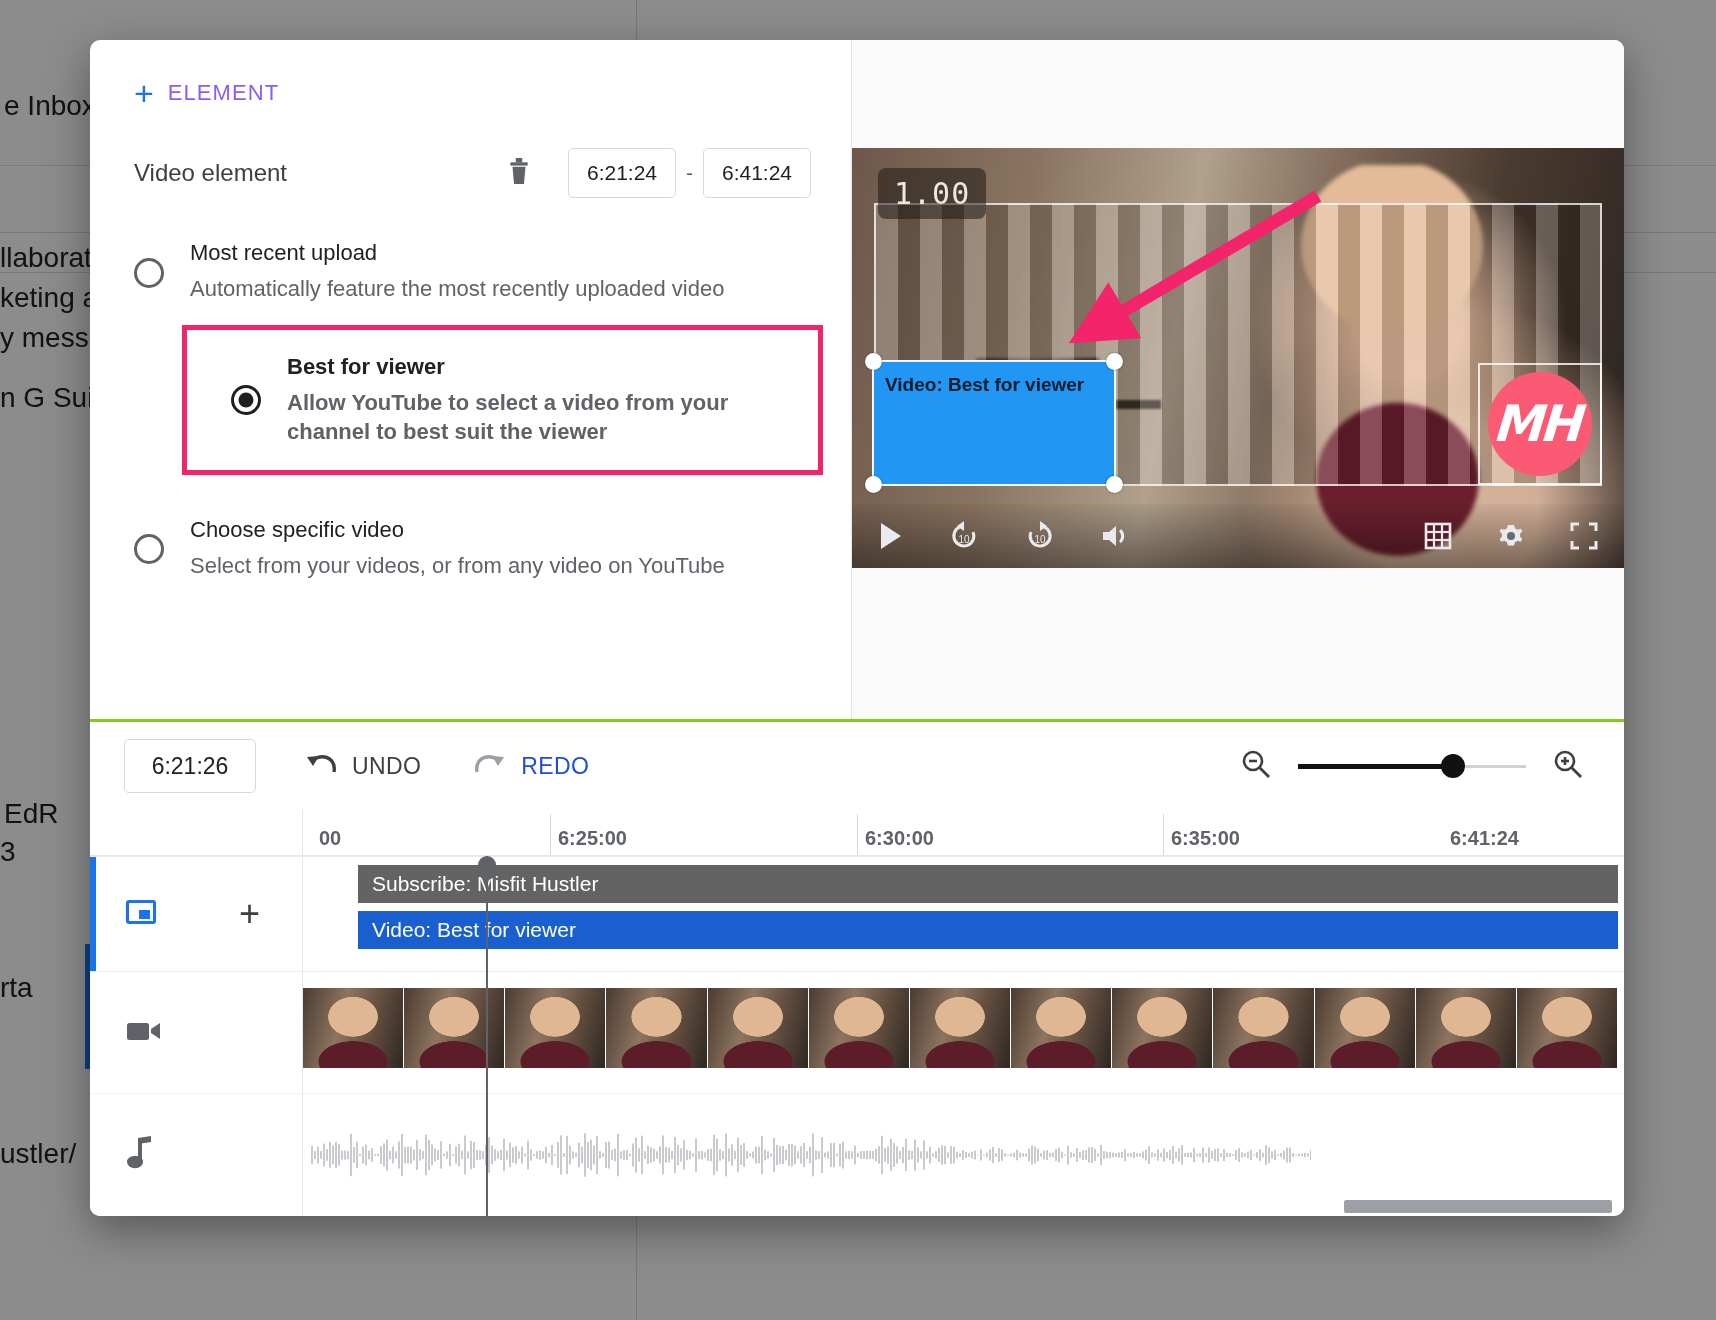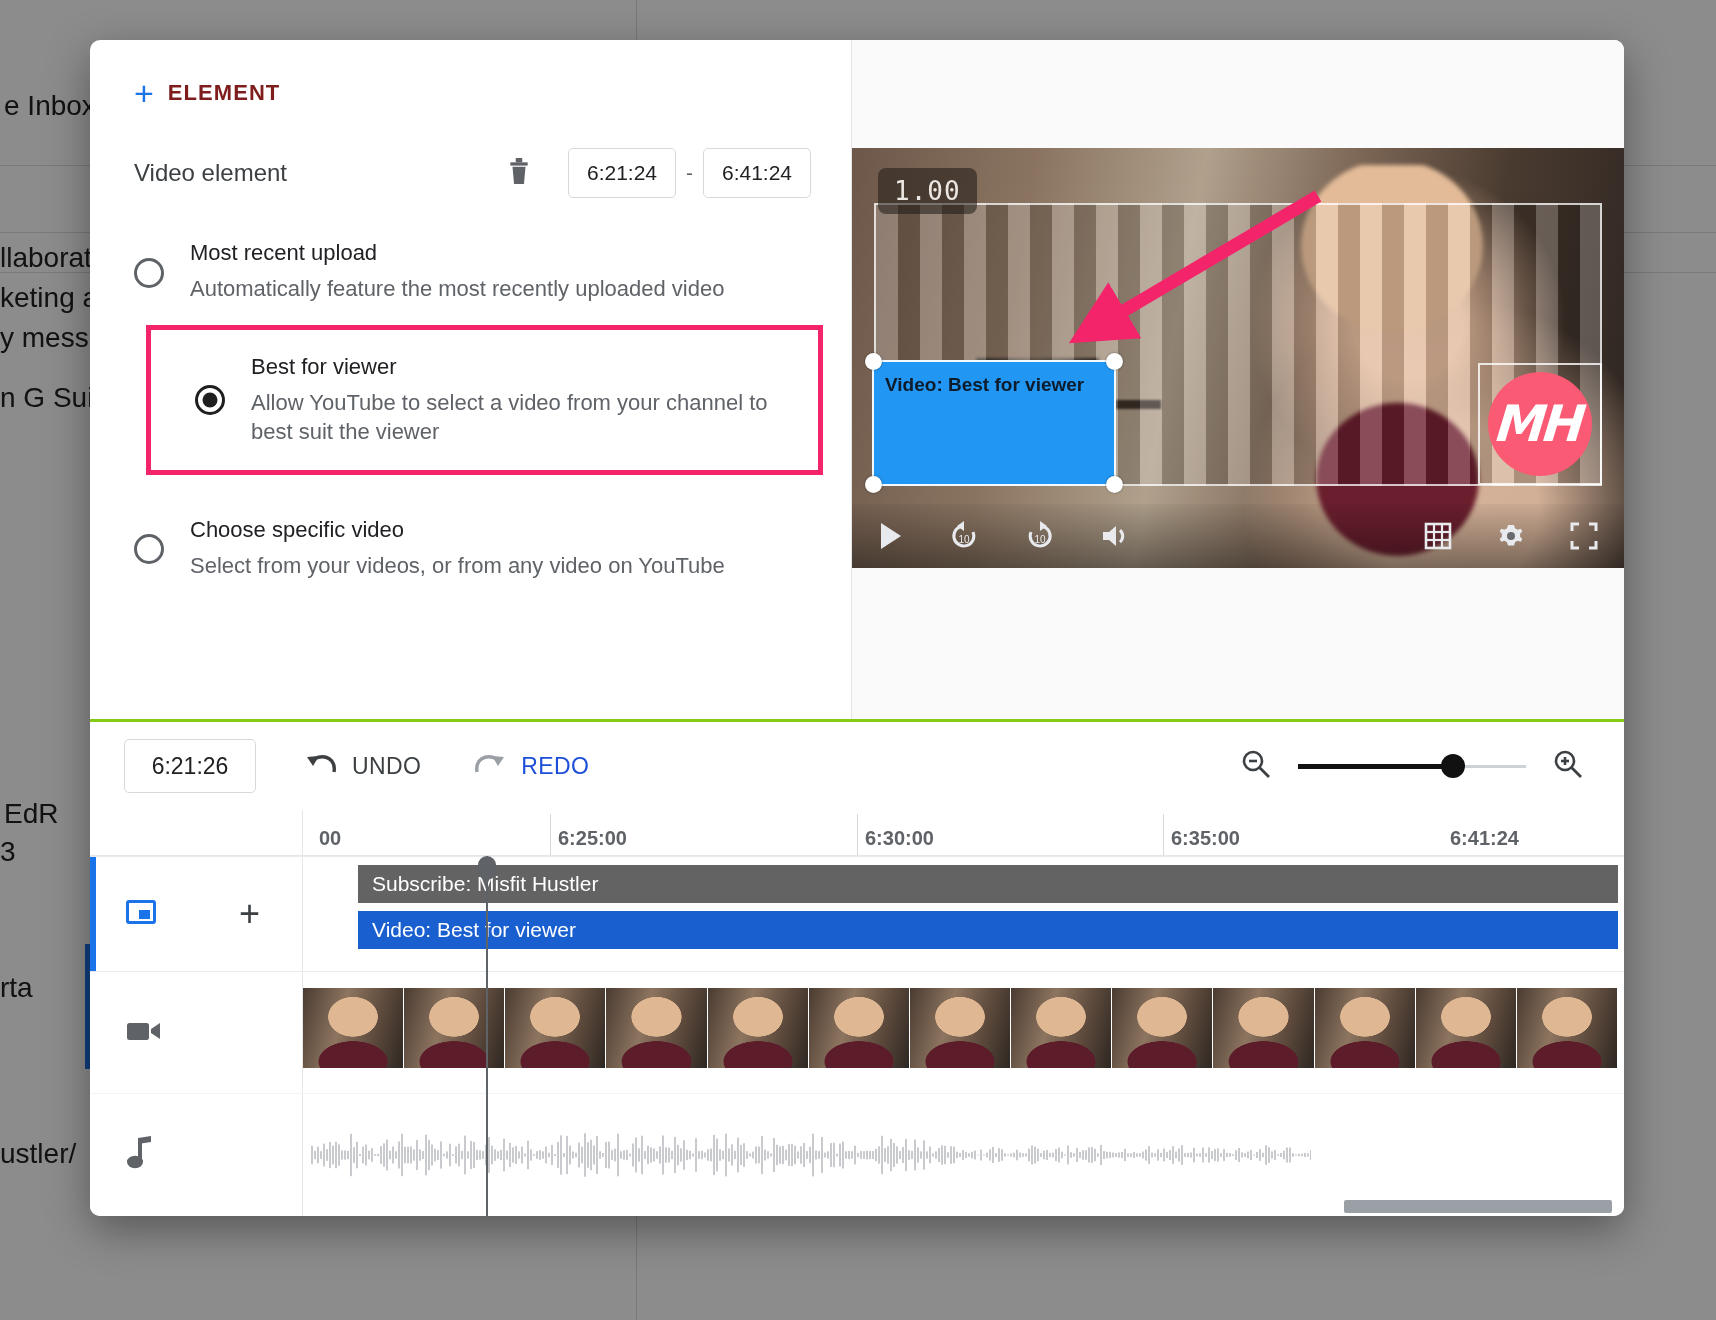--- a/index.html
+++ b/index.html
@@ -103,21 +103,21 @@
   #right-pane { flex: 1 1 auto; position: relative; background: #fafafa; }
 
   
   #add-element-row {
     display: flex; align-items: center; gap: 14px;
     padding: 36px 0 0 44px;
     cursor: pointer; width: max-content;
   }
   #add-element-plus { color: #1a73e8; font-size: 34px; line-height: 1; font-weight: 300; }
   #add-element-label {
-    color: #7f1d1d; font-size: 22px; font-weight: bold; letter-spacing: 1.05px;
+    color: #8b5cf6; font-size: 22px; font-weight: normal; letter-spacing: 1.05px;
   }
 
   #element-row {
     display: flex; align-items: center;
     padding: 38px 0 0 44px;
   }
   #element-name { font-size: 24px; color: #3c4043; }
   #element-controls { margin-left: auto; display: flex; align-items: center; gap: 0; padding-right: 40px; }
   #delete-icon { margin-right: 36px; cursor: pointer; }
   .time-field {
@@ -154,23 +154,24 @@
   }
   .option-texts { padding-top: 0px; }
   .option-title { font-size: 22px; color: #202124; margin-bottom: 8px; }
   .option-desc { font-size: 22px; color: #5f6368; line-height: 1.32; max-width: 585px; }
 
   #option-0 { align-items: center; padding-top: 8px; padding-bottom: 22px; }
   #option-0 .radio { margin-top: 2px; }
 
   #option-1-wrap {
     border: 5px solid #f4246b;
-    margin: 0 28px 0 56px;
+    margin: 0 28px 0 92px;
     padding: 24px 0 24px 0;
     position: relative;
+    font-weight: bold;
   }
   #option-1 { padding-left: 44px; padding-right: 20px; align-items: center; }
   #option-1 .radio { margin-left: 0px; }
 
   #option-2 { margin-top: 36px; align-items: center; padding-top: 6px; }
 
   
   #preview-stage {
     position: absolute;
     left: 0; right: 0; top: 0; bottom: 0;
@@ -204,21 +205,21 @@
     background: #3a3028; filter: blur(1px);
   }
   #video-shelf-items {
     position: absolute; left: 16%; top: 50%; width: 16%; height: 10%;
     background: linear-gradient(90deg, rgba(40,36,32,0.9), rgba(90,84,76,0.7), rgba(38,34,30,0.9));
     filter: blur(1.5px);
   }
   #speed-badge {
     position: absolute; left: 26px; top: 20px;
     background: rgba(30,26,22,0.55);
-    color: #ece7e2; font-size: 26px;
+    color: #ece7e2; font-size: 30px;
     padding: 8px 16px; border-radius: 8px;
     font-family: "DejaVu Sans Mono", monospace;
     letter-spacing: 1px;
   }
   
   #endscreen-zone {
     position: absolute;
     left: 22px; top: 55px; right: 22px; bottom: 82px;
     border: 2px solid rgba(255,255,255,0.75);
     background: repeating-linear-gradient(

